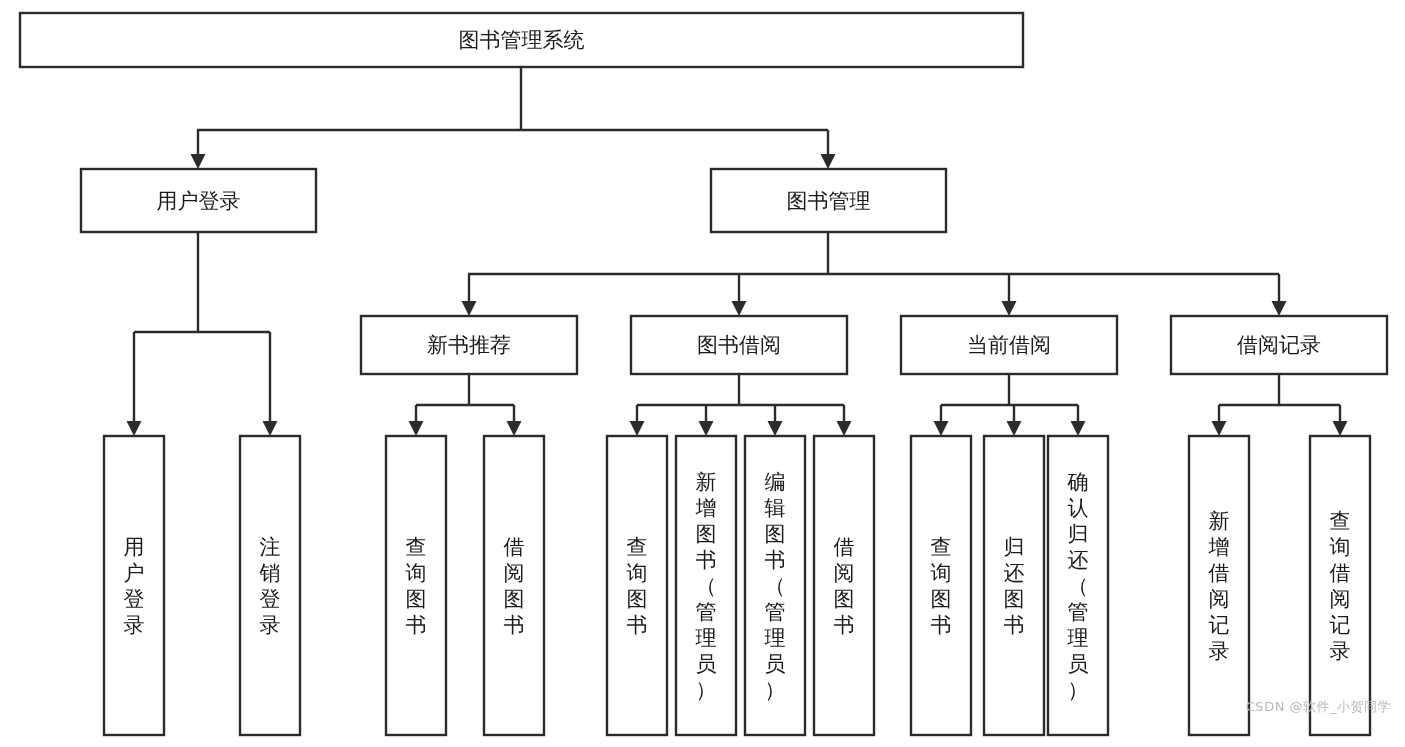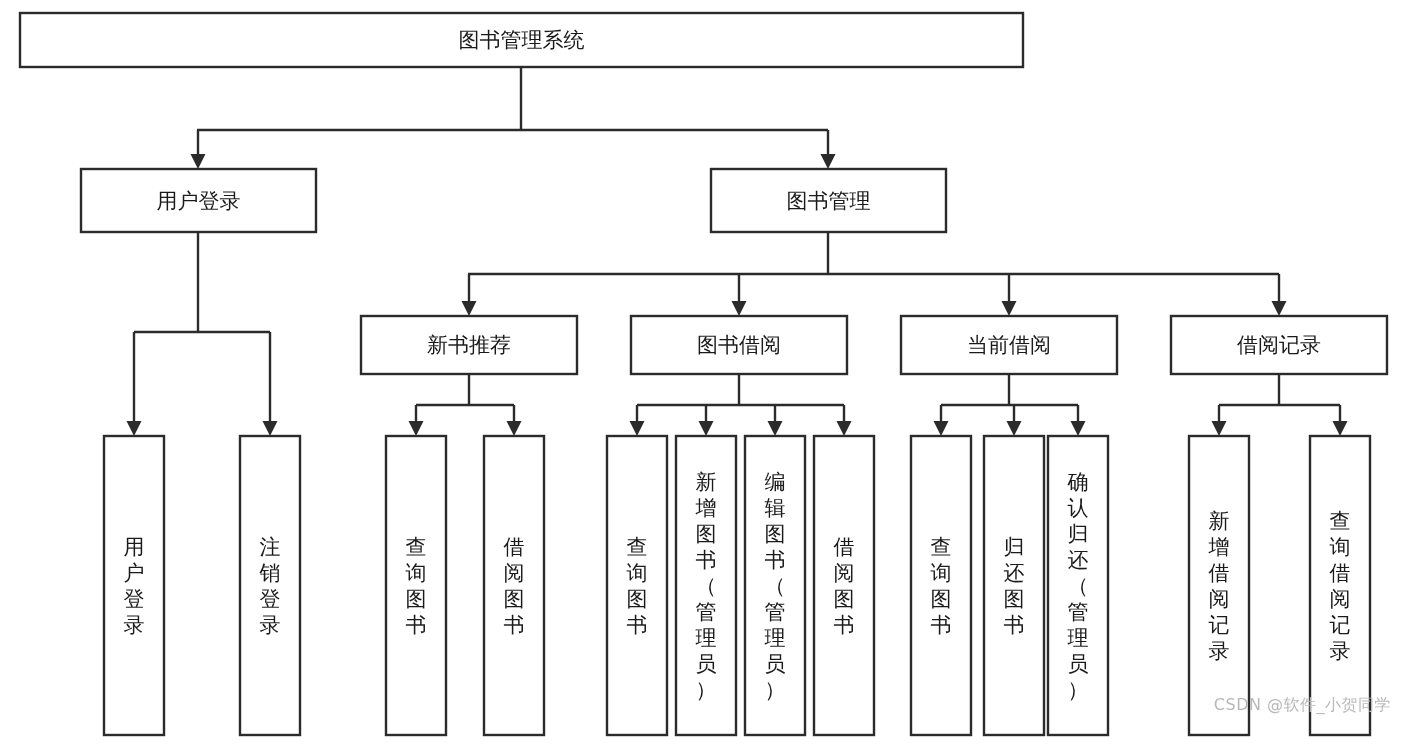--- a/index.html
+++ b/index.html
@@ -52,21 +52,21 @@
     font-family: "DejaVu Sans", "Liberation Sans", sans-serif;
     font-size: 21px;
     fill: #1a1a1a;
     text-anchor: middle;
   }
   .watermark {
     position: absolute;
     right: 14px;
     bottom: 6px;
     font-family: "DejaVu Sans", "Liberation Sans", sans-serif;
-    font-size: 16px;
+    font-size: 13px;
     color: #b8b8b8;
     letter-spacing: 0.5px;
     white-space: nowrap;
     pointer-events: none;
     user-select: none;
   }
 </style>
 </head>
 <body>
 

